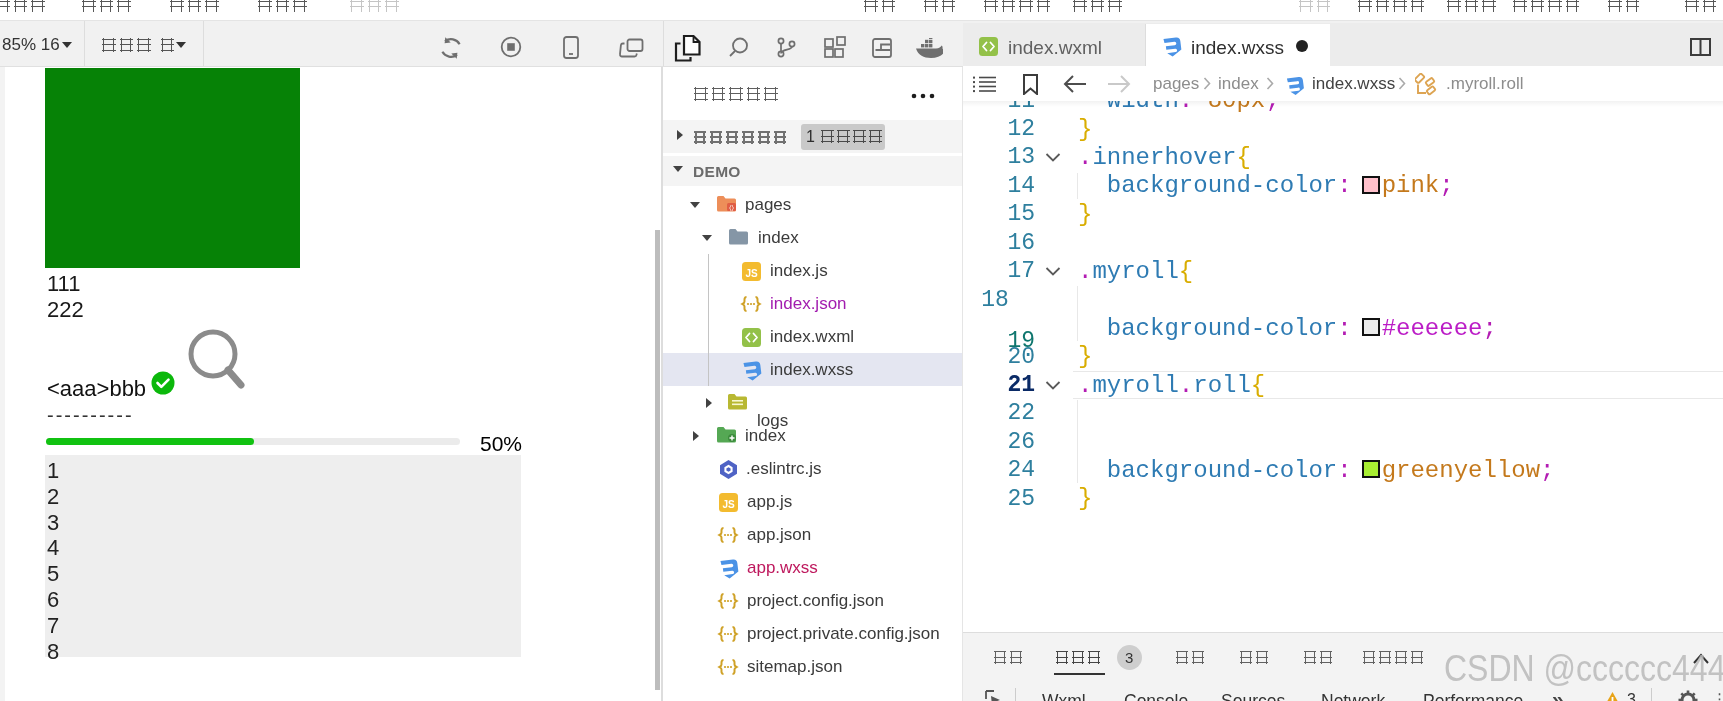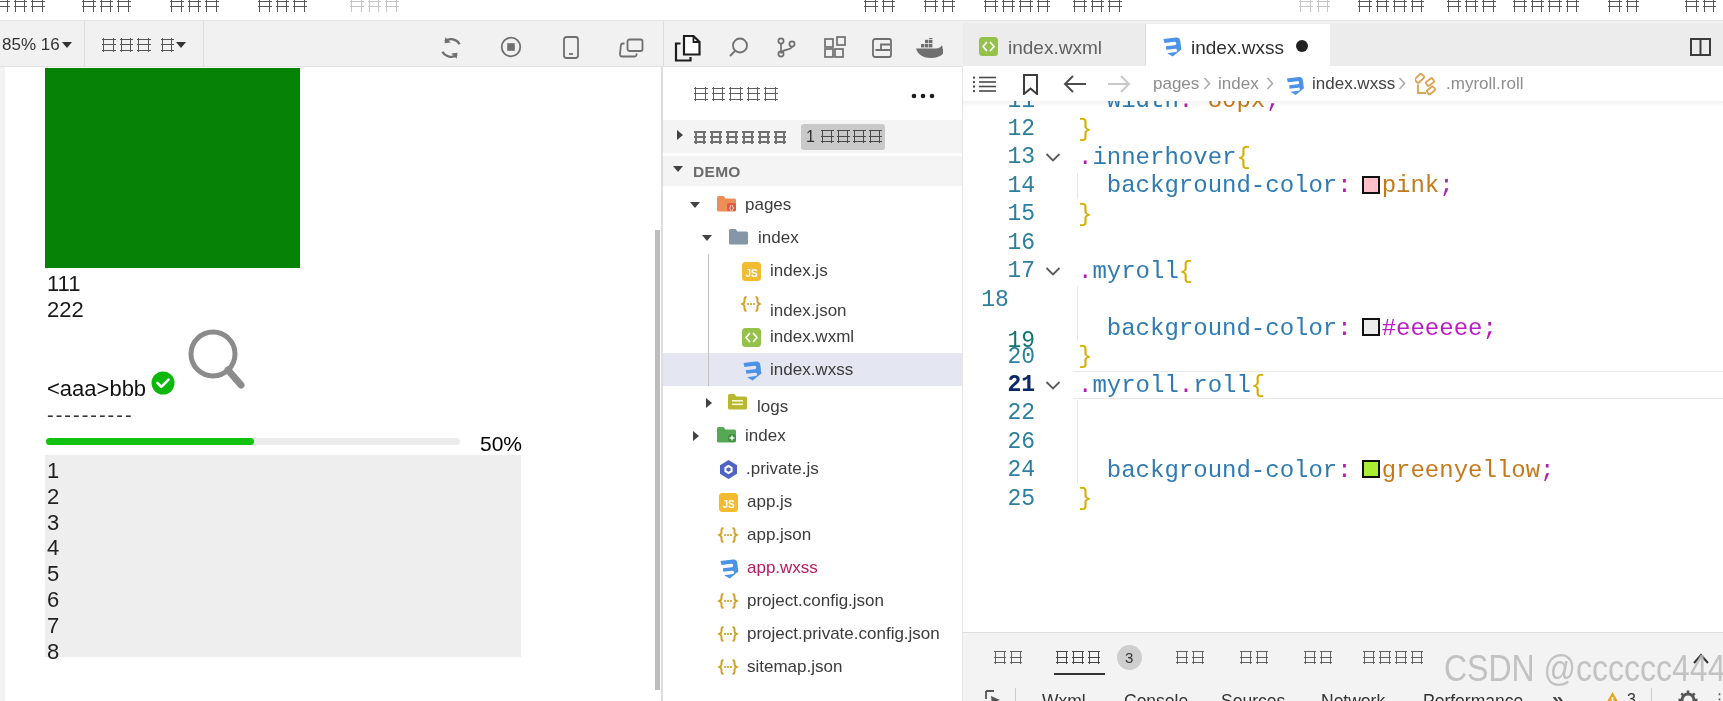--- a/index.html
+++ b/index.html
@@ -206,21 +206,21 @@
           <path d="M6.5 3 c-2.5 0 -2 3 -2 4.5 c0 1.5 -2 2.5 -2 2.5 c0 0 2 1 2 2.5 c0 1.5 -.5 4.5 2 4.5"></path>
           <path d="M15.5 3 c2.5 0 2 3 2 4.5 c0 1.5 2 2.5 2 2.5 c0 0 -2 1 -2 2.5 c0 1.5 .5 4.5 -2 4.5"></path>
         </g>
         <g fill="#cfa126">
           <circle cx="8" cy="10" r="1.1"></circle>
           <circle cx="11" cy="10" r="1.1"></circle>
           <circle cx="14" cy="10" r="1.1"></circle>
         </g>
       </svg>
     </div>
-<div class="ab" style="left:770px;top:301px;font-size:17px;color:#404040;white-space:nowrap;">index.json</div>
+<div class="ab" style="left:770px;top:294px;font-size:17px;color:#a21caf;white-space:nowrap;">index.json</div>
 <div class="ab" style="left:741px;top:326.5px;">
       <svg width="21" height="21" viewBox="0 0 21 21">
         <rect x="1" y="1" width="19" height="19" rx="3.5" fill="#93c149"></rect>
         <path d="M8.5 6.5 L5 10.5 L8.5 14.5 M12.5 6.5 L16 10.5 L12.5 14.5" fill="none" stroke="#fff" stroke-width="1.8" stroke-linecap="round" stroke-linejoin="round"></path>
       </svg>
     </div>
 <div class="ab" style="left:770px;top:326.5px;font-size:17px;color:#3b3b3b;white-space:nowrap;">index.wxml</div>
 <div class="ab" style="left:741px;top:359.5px;">
       <svg width="22" height="22" viewBox="0 0 22 22">
         <g transform="rotate(-7 11 11)">
@@ -230,38 +230,38 @@
     </div>
 <div class="ab" style="left:770px;top:359.5px;font-size:17px;color:#3b3b3b;white-space:nowrap;">index.wxss</div>
 <div class="ab" style="left:706px;top:397.5px;width:0;height:0;border-top:5px solid transparent;border-bottom:5px solid transparent;border-left:6px solid #424242;"></div>
 <div class="ab" style="left:727px;top:392.5px;">
       <svg width="21" height="17" viewBox="0 0 21 17">
         <path d="M1 2.5 a1.5 1.5 0 0 1 1.5 -1.5 h5 l2 2.5 h9 a1.5 1.5 0 0 1 1.5 1.5 v10 a1.5 1.5 0 0 1 -1.5 1.5 h-16 a1.5 1.5 0 0 1 -1.5 -1.5 z" fill="#b8b832"></path>
         <rect x="5" y="7" width="11" height="1.6" fill="#f7f7d0"></rect>
         <rect x="5" y="10.5" width="11" height="1.6" fill="#f7f7d0"></rect>
       </svg>
     </div>
-<div class="ab" style="left:757px;top:397px;font-size:17px;color:#3b3b3b;white-space:nowrap;">logs</div>
+<div class="ab" style="left:757px;top:411px;font-size:17px;color:#3b3b3b;white-space:nowrap;">logs</div>
 <div class="ab" style="left:693px;top:430.5px;width:0;height:0;border-top:5px solid transparent;border-bottom:5px solid transparent;border-left:6px solid #424242;"></div>
 <div class="ab" style="left:716px;top:425.5px;">
       <svg width="21" height="17" viewBox="0 0 21 17">
         <path d="M1 2.5 a1.5 1.5 0 0 1 1.5 -1.5 h5 l2 2.5 h9 a1.5 1.5 0 0 1 1.5 1.5 v10 a1.5 1.5 0 0 1 -1.5 1.5 h-16 a1.5 1.5 0 0 1 -1.5 -1.5 z" fill="#55a854"></path>
         <rect x="12" y="8" width="8" height="8" rx="4" fill="#3d8c3d"></rect>
         <path d="M16 9.5 v5 M13.5 12 h5" stroke="#fff" stroke-width="1.4"></path>
       </svg>
     </div>
 <div class="ab" style="left:745px;top:425.5px;font-size:17px;color:#3b3b3b;white-space:nowrap;">index</div>
 <div class="ab" style="left:718px;top:458.5px;">
       <svg width="21" height="21" viewBox="0 0 21 21">
         <path d="M10.5 1 L19 6.2 V14.8 L10.5 20 L2 14.8 V6.2 Z" fill="#4f63c5"></path>
         <path d="M10.5 5.8 L14.6 8.2 V12.8 L10.5 15.2 L6.4 12.8 V8.2 Z" fill="#fff"></path>
         <path d="M10.5 8.3 L12.6 9.5 V11.6 L10.5 12.8 L8.4 11.6 V9.5 Z" fill="#4f63c5"></path>
       </svg>
     </div>
-<div class="ab" style="left:746px;top:458.5px;font-size:17px;color:#3b3b3b;white-space:nowrap;">.private.js</div>
+<div class="ab" style="left:746px;top:458.5px;font-size:17px;color:#3b3b3b;white-space:nowrap;">.eslintrc.js</div>
 <div class="ab" style="left:718px;top:491.5px;">
       <svg width="21" height="21" viewBox="0 0 21 21">
         <rect x="1" y="1" width="19" height="19" rx="3.5" fill="#f3bb2f"></rect>
         <text x="10.5" y="15.5" font-size="10" font-weight="bold" fill="#fff" text-anchor="middle" font-family="Liberation Sans">JS</text>
       </svg>
     </div>
 <div class="ab" style="left:747px;top:491.5px;font-size:17px;color:#3b3b3b;white-space:nowrap;">app.js</div>
 <div class="ab" style="left:717px;top:524.5px;">
       <svg width="22" height="20" viewBox="0 0 22 20">
         <g fill="none" stroke="#cfa126" stroke-width="2">

